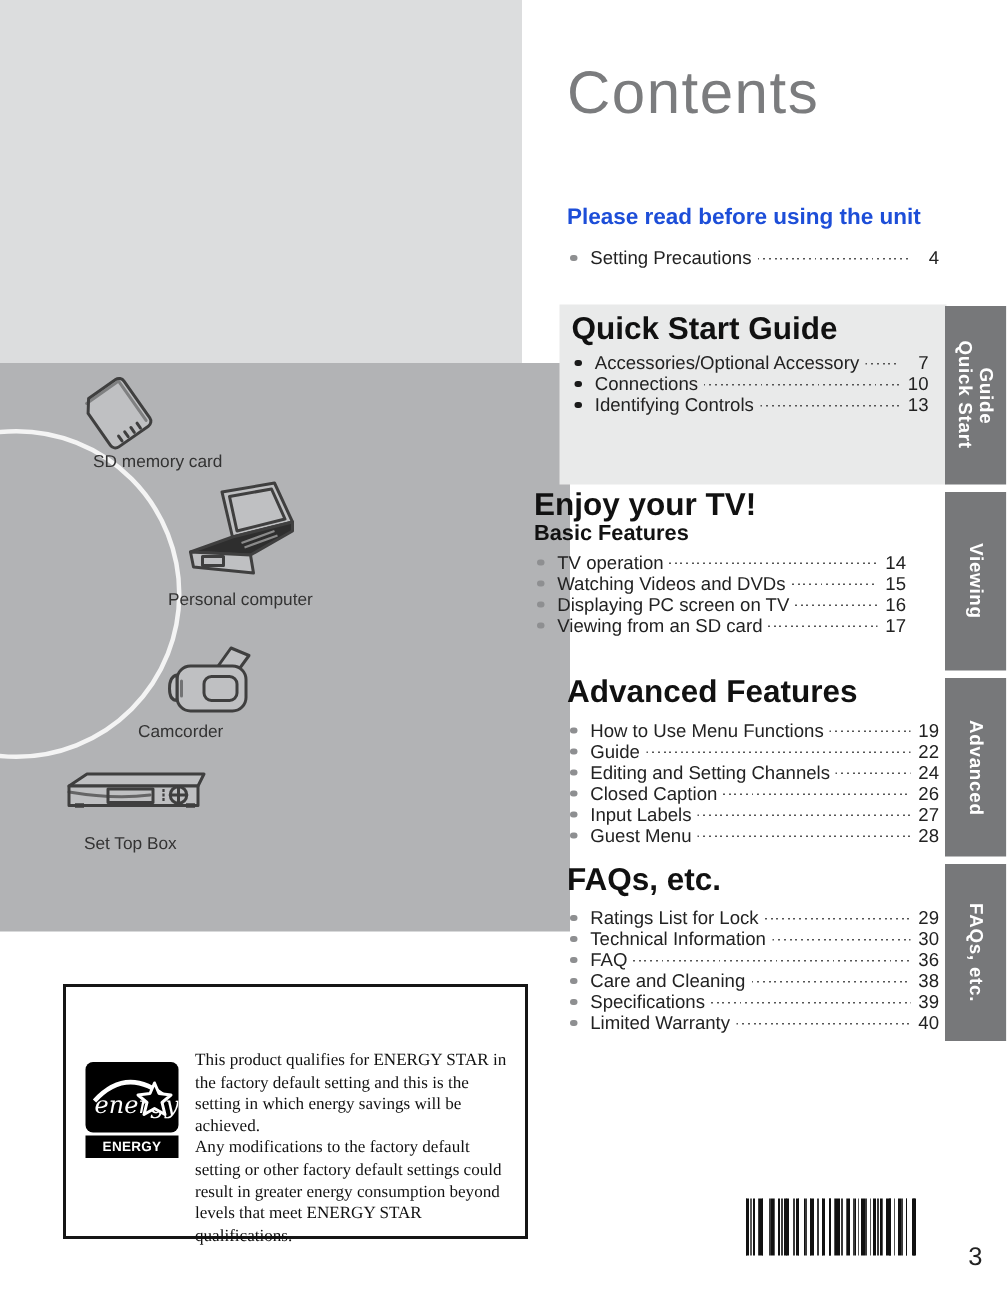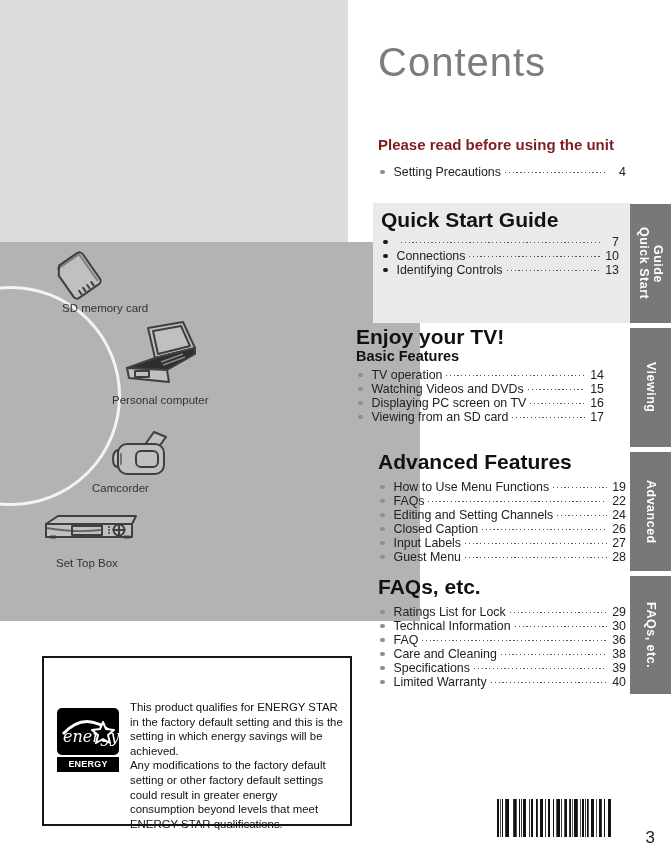--- a/index.html
+++ b/index.html
@@ -2,41 +2,41 @@
 <html><head>
 <meta charset="utf-8">
 <style>
   html,body{margin:0;padding:0;background:#fff;}
   .page{
     position:relative;width:671px;height:863px;background:#fff;overflow:hidden;
     font-family:"Liberation Sans",sans-serif;color:#111;
   }
   
   .panel-top{position:absolute;left:0;top:0;width:348px;height:242px;background:#dcddde;}
-  .panel-devices{position:absolute;left:0;top:242px;width:420px;height:379px;background:#b2b3b5;overflow:hidden;}
+  .panel-devices{position:absolute;left:0;top:242px;width:380px;height:379px;background:#b2b3b5;overflow:hidden;}
   .arc{position:absolute;left:-99px;top:44px;width:214px;height:214px;border-radius:50%;
        border:3px solid rgba(255,255,255,.85);}
   .device{position:absolute;}
   .device-label{position:absolute;font-size:11.5px;color:#333;white-space:nowrap;}
   .lineart{stroke:#3f3f3f;stroke-width:2;fill:#bfc0c2;stroke-linejoin:round;stroke-linecap:round;}
   .lineart-none{stroke:#3f3f3f;stroke-width:2;fill:none;stroke-linejoin:round;stroke-linecap:round;}
 
   
   .contents-title{position:absolute;left:378px;top:40px;margin:0;font-size:40px;font-weight:400;
                   color:#7b7c7e;letter-spacing:1px;}
 
   
   .toc-section{position:absolute;width:248px;}
   .s-read{left:378px;top:136px;}
   .s-qsg{left:373px;top:203px;width:258px;height:120px;background:#e9eaea;
          box-sizing:border-box;padding:6px 12px 0 8px;}
   .s-enjoy{left:356px;top:326px;}
   .s-adv{left:378px;top:451px;}
   .s-faq{left:378px;top:576px;}
-  .h-small{margin:0 0 12px 0;font-size:15px;font-weight:bold;color:#7f1d1d;}
+  .h-small{margin:0 0 12px 0;font-size:15px;font-weight:bold;color:#1d4ed8;}
   .h-large{margin:0 0 7px 0;font-size:21px;font-weight:bold;color:#111;line-height:22px;}
   .s-qsg .h-large{margin:0 0 4px 0;}
   .s-enjoy .h-large{margin:0;}
   .h-sub{margin:0 0 4px 0;font-size:14.5px;font-weight:bold;color:#111;line-height:16px;}
   .toc-row{display:flex;align-items:center;height:14px;font-size:12.4px;color:#222;}
   .toc-row .dot{width:4.5px;height:4.5px;border-radius:50%;background:#8e8f91;
                 margin:0 9px 0 2px;flex:none;}
   .s-qsg .toc-row .dot{background:#1a1a1a;}
   .toc-row .lbl{white-space:nowrap;}
   .toc-row .leader{flex:1;height:12px;margin:0 3px 0 4px;
@@ -55,21 +55,21 @@
   .tab-3{top:576px;height:118px;}
 
   
   .energy-box{position:absolute;left:42px;top:656px;width:310px;height:170px;
       border:2px solid #161616;box-sizing:border-box;background:#fff;}
   .energy-logo{position:absolute;left:13px;top:50px;width:62px;}
   .energy-logo-top{width:62px;height:47px;background:#000;border-radius:5px;position:relative;overflow:hidden;}
   .energy-logo-bar{margin-top:2px;width:62px;height:15px;background:#000;color:#fff;
       font-size:9px;font-weight:bold;text-align:center;line-height:15px;letter-spacing:.2px;}
   .energy-text{position:absolute;left:86px;top:42px;width:214px;font-size:11.4px;
-      line-height:14.6px;color:#111;}
+      line-height:14.6px;color:#111;font-family:Liberation Serif, serif;}
   .energy-text p{margin:0;}
 
   
   .barcode{position:absolute;left:497px;top:799px;width:114px;height:38px;background:#fff;
     background-image:
       repeating-linear-gradient(90deg,#111 0 2px,transparent 2px 5px,#111 5px 6px,transparent 6px 9px,#111 9px 12px,transparent 12px 14px,transparent 14px 17px),
       repeating-linear-gradient(90deg,#3a3a3a 0 1px,#fff 1px 3px,#555 3px 4px,#fff 4px 8px);}
   .page-number{position:absolute;left:600px;top:828px;width:55px;text-align:right;
       font-size:17px;color:#222;}
 </style>
@@ -136,20 +136,21 @@
           <span class="pg">4</span>
         </div>
       </div>
   </section>
 
   <section class="toc-section s-qsg">
     <h2 class="h-large">Quick Start Guide</h2>
     <div class="rows">
         <div class="toc-row">
           <span class="dot"></span>
+          <span class="lbl">Accessories/Optional Accessory</span>
           <span class="leader"></span>
           <span class="pg">7</span>
         </div>
         <div class="toc-row">
           <span class="dot"></span>
           <span class="lbl">Connections</span>
           <span class="leader"></span>
           <span class="pg">10</span>
         </div>
         <div class="toc-row">
@@ -196,21 +197,21 @@
     <h2 class="h-large">Advanced Features</h2>
     <div class="rows">
         <div class="toc-row">
           <span class="dot"></span>
           <span class="lbl">How to Use Menu Functions</span>
           <span class="leader"></span>
           <span class="pg">19</span>
         </div>
         <div class="toc-row">
           <span class="dot"></span>
-          <span class="lbl">FAQs</span>
+          <span class="lbl">Guide</span>
           <span class="leader"></span>
           <span class="pg">22</span>
         </div>
         <div class="toc-row">
           <span class="dot"></span>
           <span class="lbl">Editing and Setting Channels</span>
           <span class="leader"></span>
           <span class="pg">24</span>
         </div>
         <div class="toc-row">

